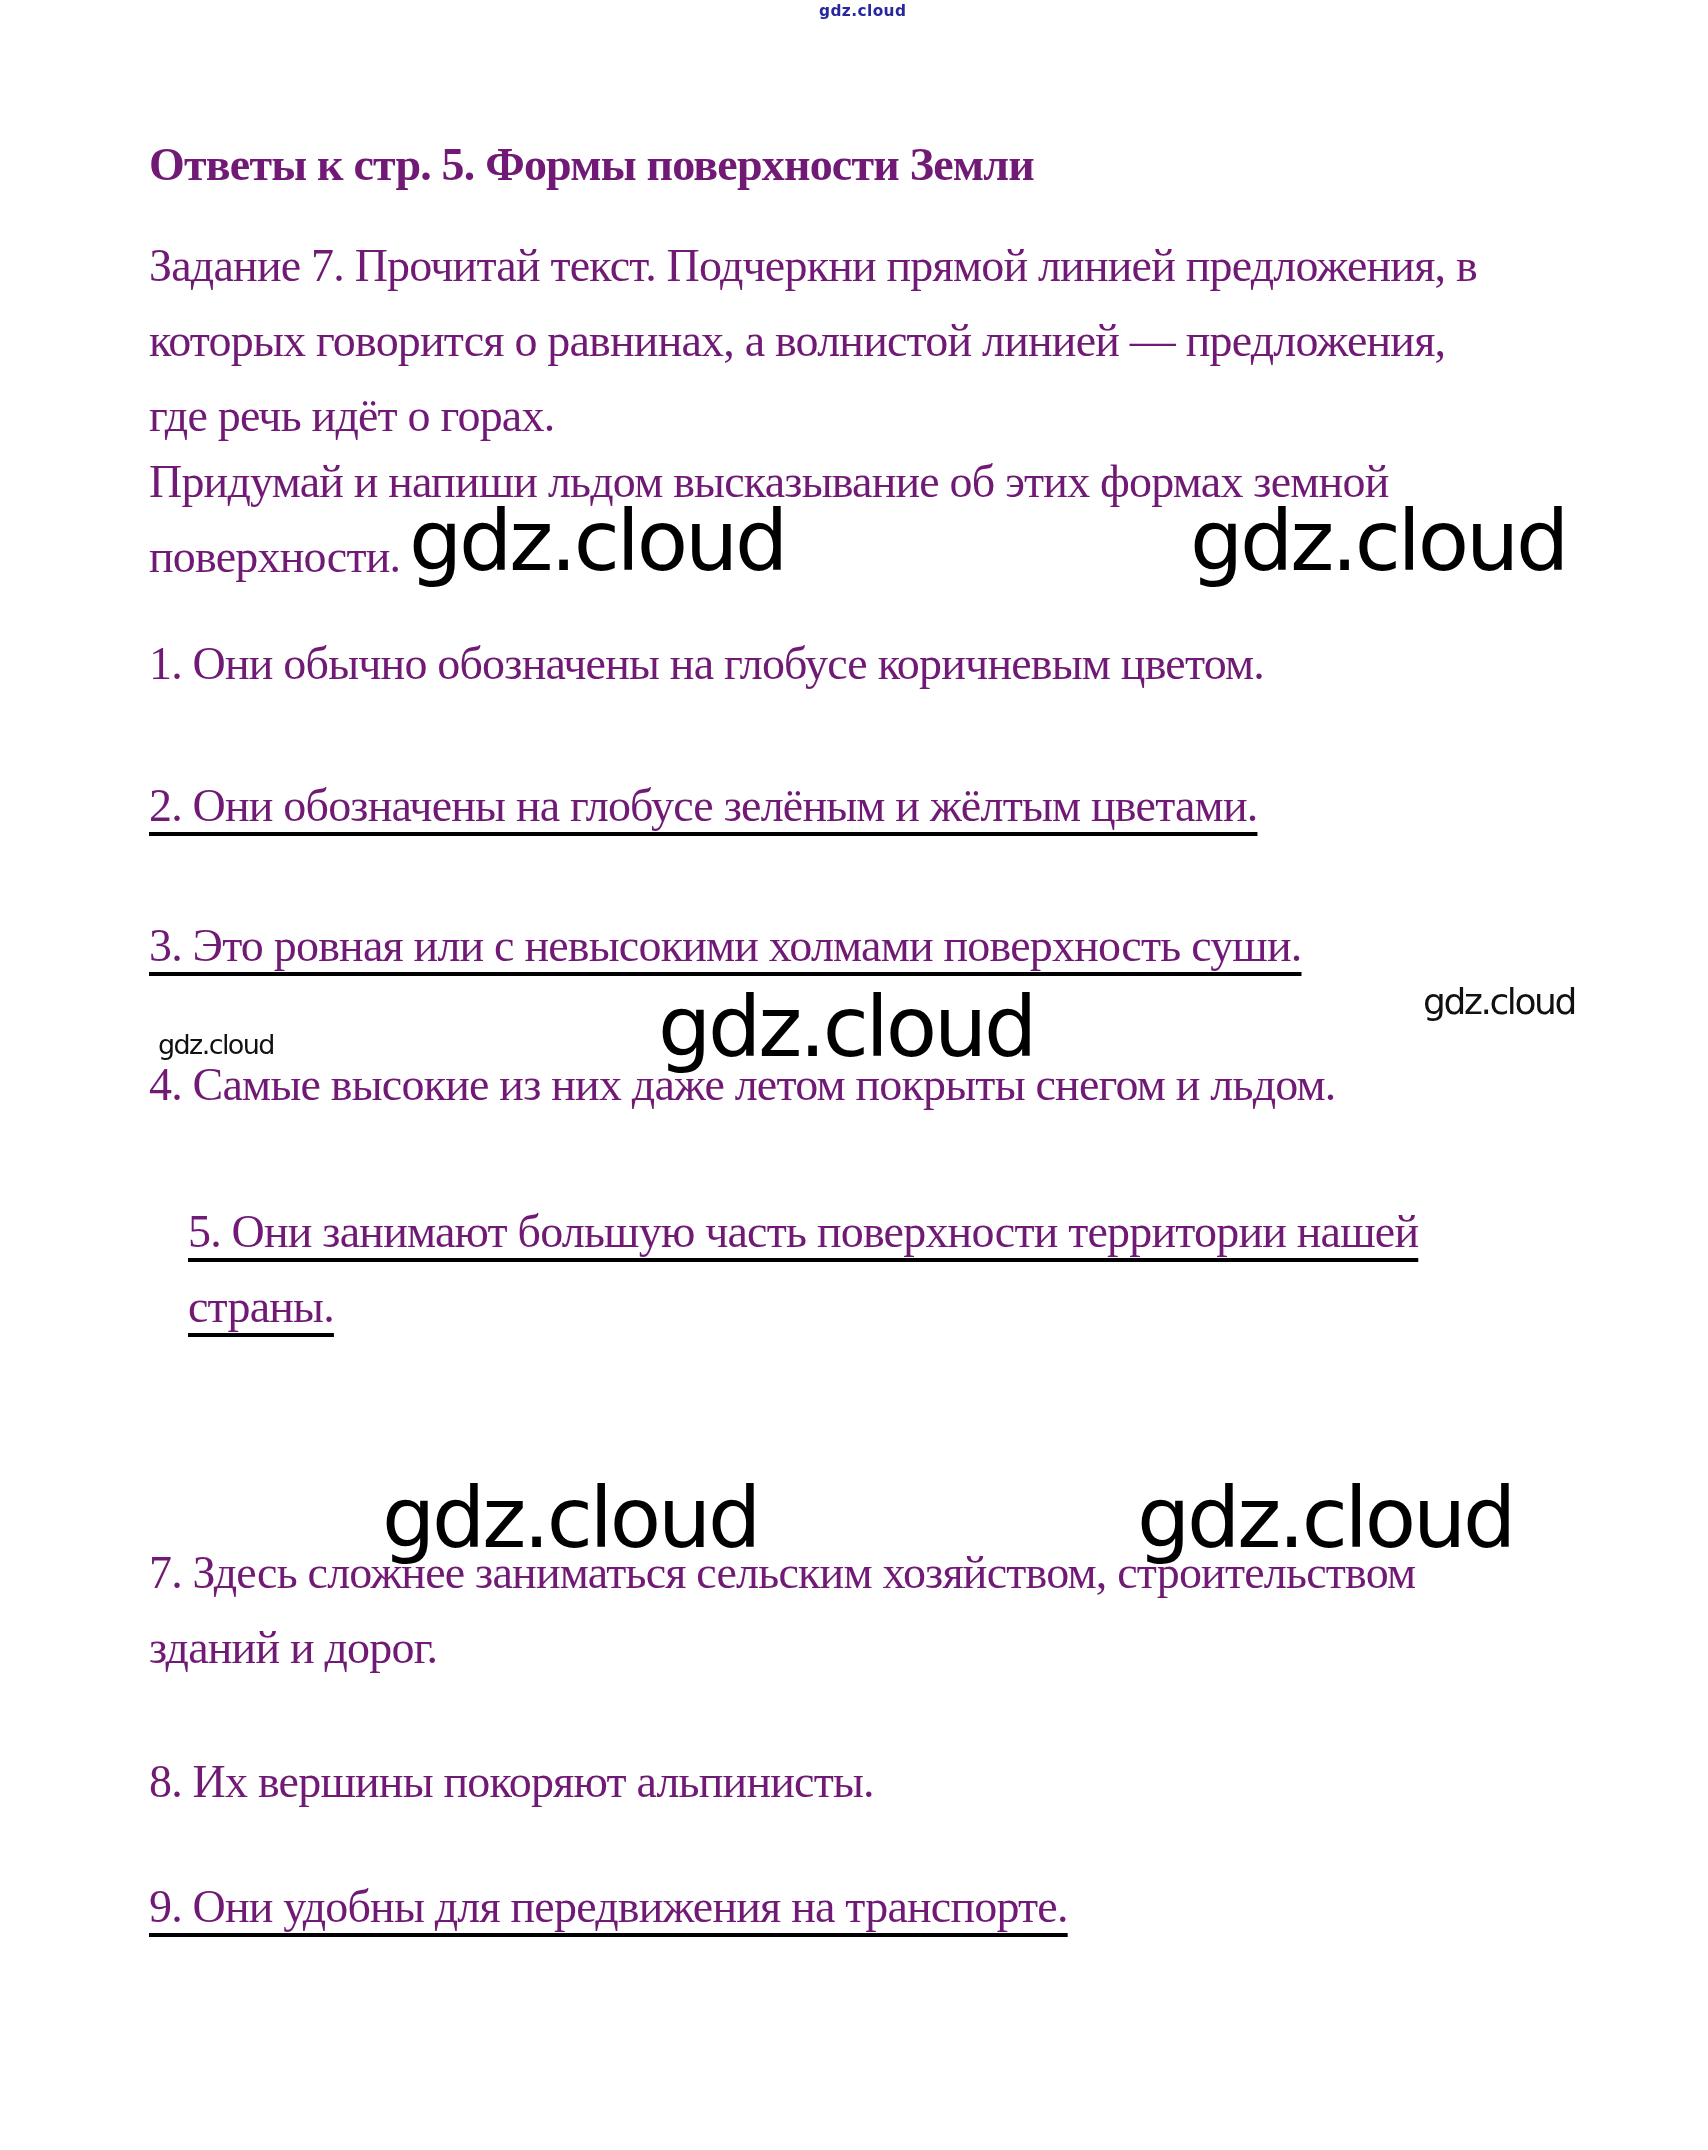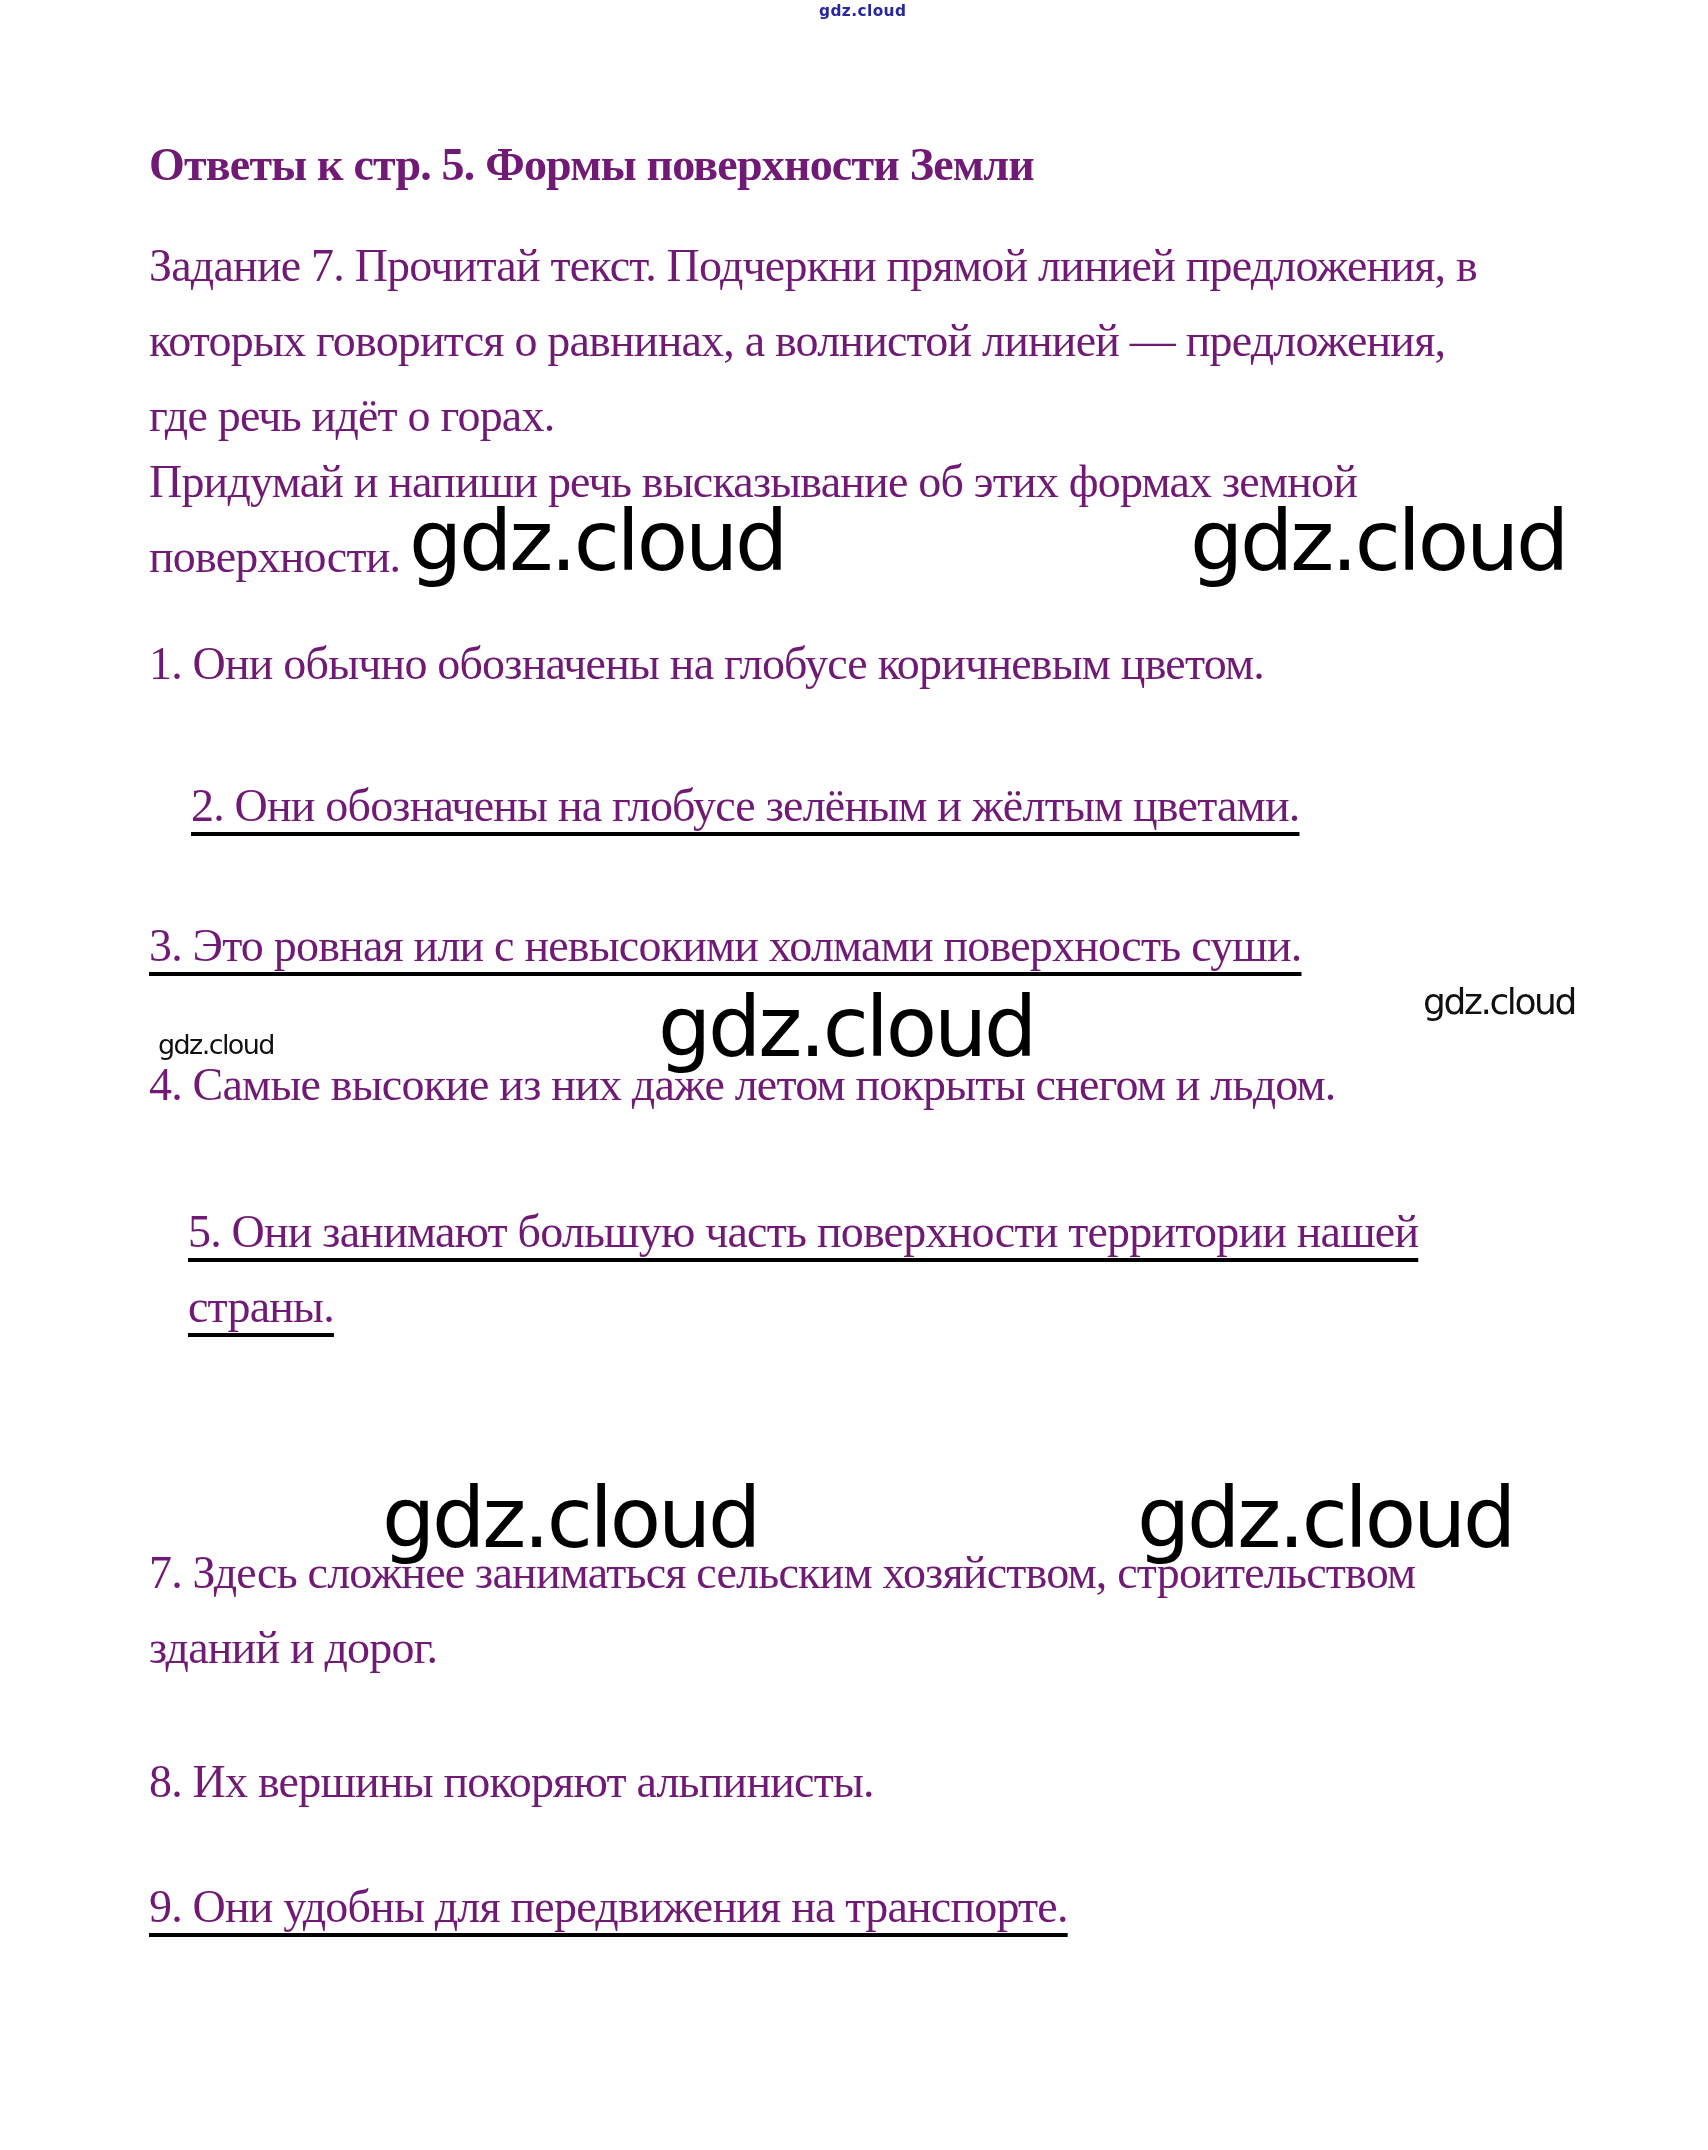--- a/index.html
+++ b/index.html
@@ -19,21 +19,21 @@
     font-size: 46px;
     line-height: 75px;
     letter-spacing: -0.8px;
     white-space: pre;
     color: #701a75;
   }
   .title { font-weight: bold; top: 127px; }
   .task { top: 228px; }
   .prompt { top: 444px; }
   .s1 { top: 626px; }
-  .s2 { top: 768px; margin-left: 42px; }
+  .s2 { top: 768px; }
   .s3 { top: 908px; }
   .s4 { top: 1047px; }
   .s5 { top: 1194px; margin-left: 39px; }
   .s6 { top: 1394px; }
   .s7 { top: 1535px; }
   .s8 { top: 1744px; }
   .s9 { top: 1869px; }
   .underlined {
     text-decoration: underline;
     text-decoration-thickness: 4.1px;
@@ -66,21 +66,21 @@
 <div class="page">
 
   <div class="wm wm-top" style="color: rgb(39, 39, 159);">gdz.cloud</div>
 
   <div class="txt title">Ответы к стр. 5. Формы поверхности Земли</div>
 
   <div class="txt task">Задание 7. Прочитай текст. Подчеркни прямой линией предложения, в
 которых говорится о равнинах, а волнистой линией — предложения,
 где речь идёт о горах.</div>
 
-  <div class="txt prompt">Придумай и напиши речь высказывание об этих формах земной
+  <div class="txt prompt">Придумай и напиши льдом высказывание об этих формах земной
 поверхности.</div>
 
   <div class="wm wm-big wm-a">gdz.cloud</div>
   <div class="wm wm-big wm-b">gdz.cloud</div>
 
   <div class="txt s1">1. Они обычно обозначены на глобусе коричневым цветом.</div>
   <div class="txt s2 underlined">2. Они обозначены на глобусе зелёным и жёлтым цветами.</div>
   <div class="txt s3 underlined">3. Это ровная или с невысокими холмами поверхность суши.</div>
 
   <div class="wm wm-small-right">gdz.cloud</div>

